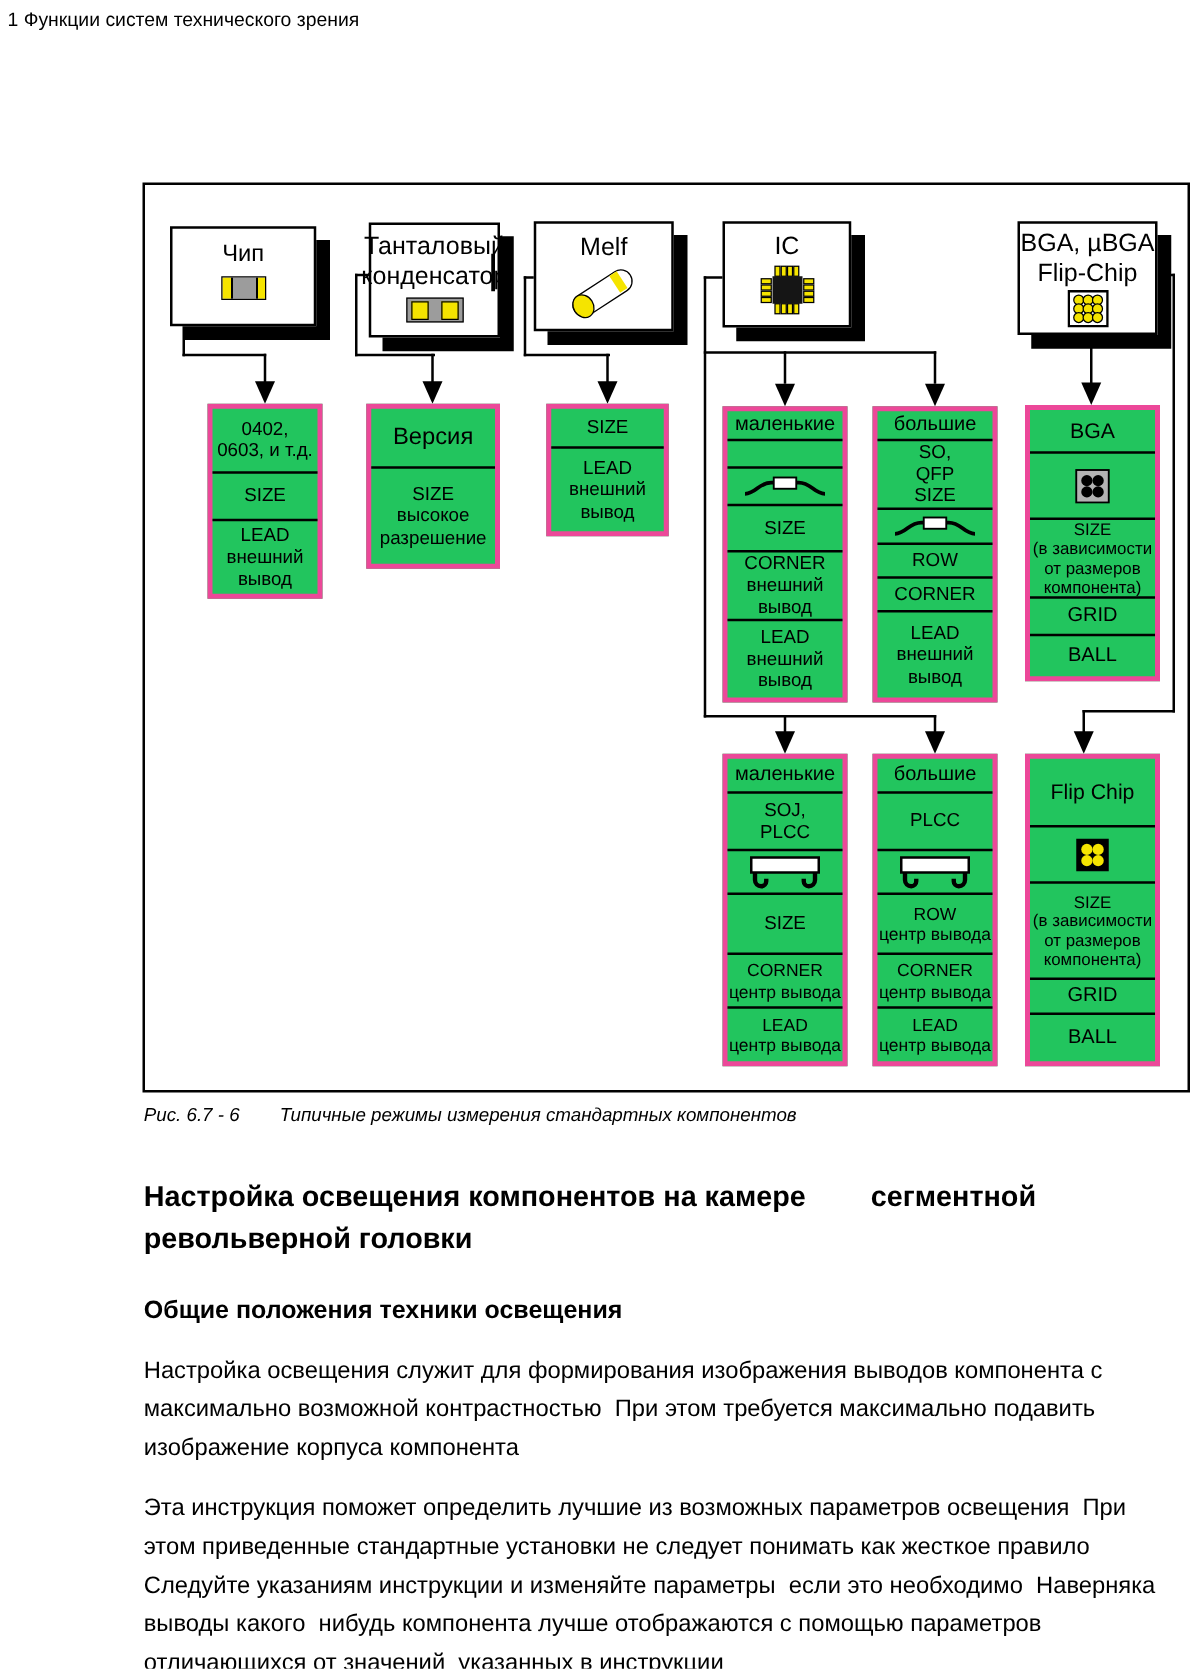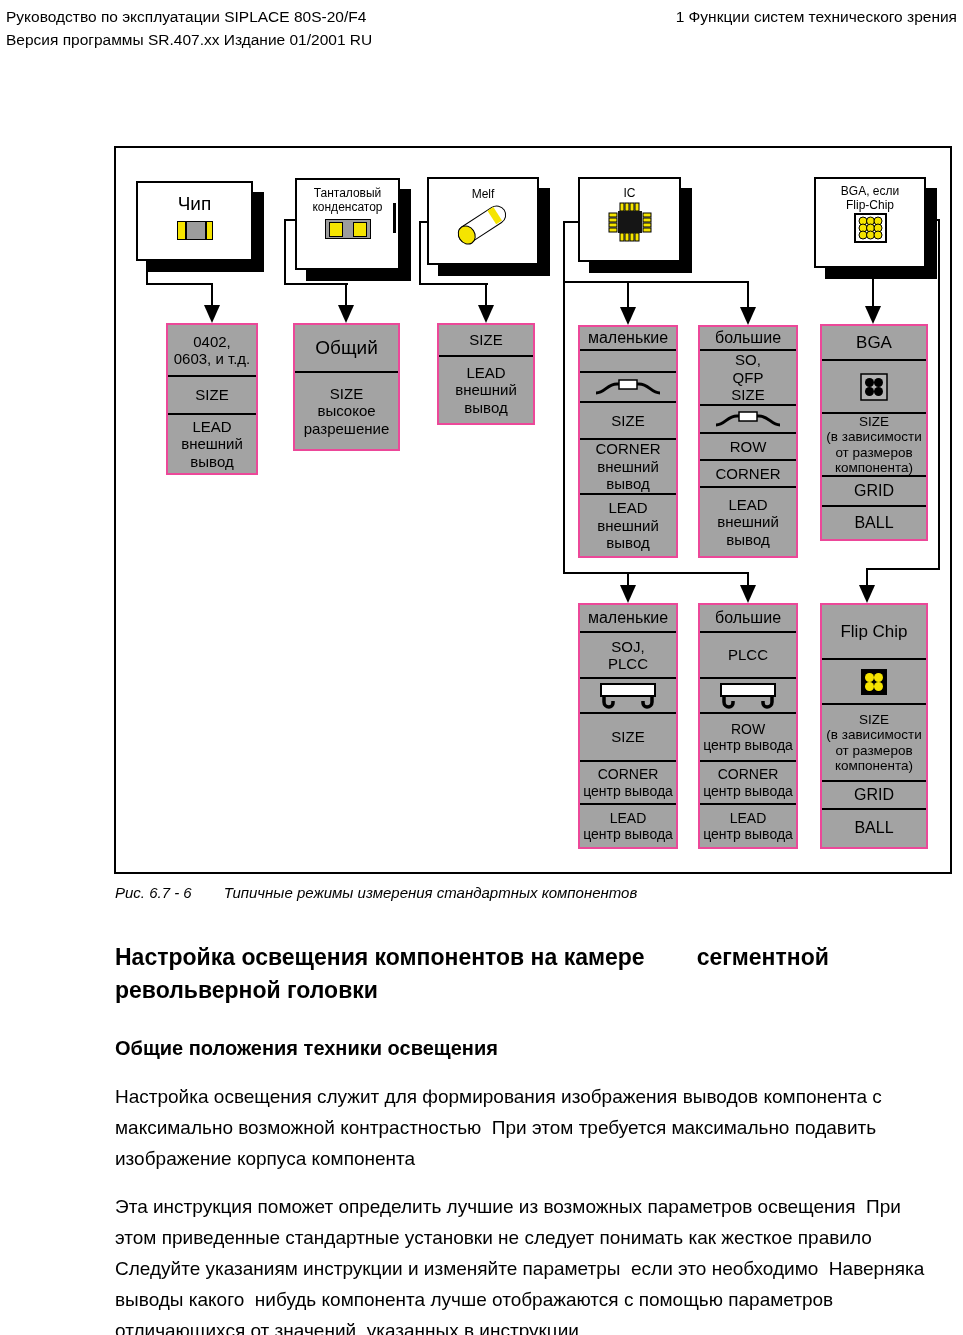--- a/index.html
+++ b/index.html
@@ -8,41 +8,41 @@
   
   .pg-header{position:absolute;left:6px;right:6px;top:5px;display:flex;justify-content:space-between;font-size:15.5px;line-height:23px}
   .pg-header .right{text-align:right}
   
   .frame{position:absolute;left:114px;top:146px;width:838px;height:728px;border:2px solid #000;background:#fff;z-index:0}
   
   .cl{position:absolute;background:#000;z-index:1}
   .arr{position:absolute;width:0;height:0;border-left:8px solid transparent;border-right:8px solid transparent;border-top:18px solid #000;z-index:1}
   
   .node{position:absolute;background:#fff;border:2px solid #000;box-shadow:11px 11px 0 0 #000;display:flex;flex-direction:column;align-items:center;z-index:2}
-  .nlabel{white-space:pre-line;text-align:center;font-size:12px;line-height:1.18}
+  .nlabel{white-space:pre-line;text-align:center;font-size:20px;line-height:1.18}
   #node-chip{left:136px;top:181px;width:117px;height:80px;padding-top:10px;gap:6px}
   #node-chip .nlabel{font-size:19px}
   #node-tantalum{left:295px;top:178px;width:105px;height:92px;padding-top:6px;gap:5px}
   #node-melf{left:427px;top:177px;width:112px;height:88px;padding-top:8px;gap:0px}
   #node-ic{left:578px;top:177px;width:103px;height:85px;padding-top:7px;gap:2px}
   #node-bga{left:814px;top:177px;width:112px;height:91px;padding-top:5px;gap:1px}
   
   .icon{display:inline-block}
   .chip{width:36px;height:19px;border:1.5px solid #000;
         background:linear-gradient(to right,#F5E400 0 7px,#000 7px 8.5px,#9c9c9c 8.5px 27px,#000 27px 28.5px,#F5E400 28.5px 36px)}
   .tantalum{position:relative;width:46px;height:20px;background:#9c9c9c;border:1.5px solid #000}
   .tantalum::before,.tantalum::after{content:'';position:absolute;bottom:1px;width:12px;height:13px;background:#F5E400;border:1px solid #000}
   .tantalum::before{left:3px}.tantalum::after{right:3px}
   .melf{position:relative;width:56px;height:48px}
   .melf-body{position:absolute;left:0px;top:14px;width:54px;height:19px;border:1.5px solid #000;border-radius:10px;background:#fff;transform:rotate(-33deg)}
   .melf-body::before{content:'';position:absolute;left:-1px;top:-1px;width:15px;height:18px;background:#F5E400;border:1px solid #000;border-radius:50%}
   .melf-body::after{content:'';position:absolute;right:7px;top:0;width:7px;height:16px;background:#F5E400}
   .cursor-mark{position:absolute;left:393px;top:203px;width:3px;height:30px;background:#000;z-index:3}
   
-  .dbox{position:absolute;background:#a3a3a3;border:2px solid #ec4899;z-index:2}
+  .dbox{position:absolute;background:#22c55e;border:4px solid #ec4899;z-index:2}
   .dbox .row{border-bottom:2px solid #000;display:flex;align-items:center;justify-content:center;text-align:center;white-space:pre-line;font-size:15px;line-height:1.16;overflow:hidden}
   .dbox .row:last-child{border-bottom:none}
   #box-chip{left:166px;top:323px;width:92px}
   #box-chip .row:nth-child(1){height:52px}#box-chip .row:nth-child(2){height:38px}#box-chip .row:nth-child(3){height:58px}
   #box-tantalum{left:293px;top:323px;width:107px}
   #box-tantalum .row:nth-child(1){height:48px;font-size:19px}#box-tantalum .row:nth-child(2){height:76px}
   #box-melf{left:437px;top:323px;width:98px}
   #box-melf .row:nth-child(1){height:32px}#box-melf .row:nth-child(2){height:66px}
   #box-ic-small-1{left:578px;top:325px;width:100px}
   #box-ic-small-1 .row:nth-child(1){height:24px;font-size:16px}#box-ic-small-1 .row:nth-child(2){height:22px}
@@ -77,24 +77,20 @@
   .para{position:absolute;left:115px;width:845px;font-size:19px;line-height:31px;white-space:pre-wrap}
   #p1{top:1081px}
   #p2{top:1191px}
 </style>
 </head>
 <body>
 
 <div class="page">
 
   <div class="pg-header">
-    <div class="left">
-      <div>Руководство по эксплуатации SIPLACE 80S-20/F4</div>
-      <div>Версия программы SR.407.xx  Издание 01/2001 RU</div>
-    </div>
     <div class="right">
       <div>1 Функции систем технического зрения</div>
     </div>
   </div>
 
   <div class="frame"></div>
 
   <div class="cl" style="left:146px;top:219px;width:10px;height:2px"></div>
   <div class="cl" style="left:146px;top:219px;width:2px;height:66px"></div>
   <div class="cl" style="left:146px;top:283px;width:67px;height:2px"></div>
@@ -169,21 +165,21 @@
           <rect x="1" y="26" width="8" height="4"></rect>
         <rect x="35" y="11" width="8" height="4"></rect>
           <rect x="35" y="16" width="8" height="4"></rect>
           <rect x="35" y="21" width="8" height="4"></rect>
           <rect x="35" y="26" width="8" height="4"></rect>
       </g>
       <rect x="10" y="9" width="24" height="22" fill="#151515"></rect>
     </svg>
   </div>
   <div class="node" id="node-bga">
-    <div class="nlabel">BGA, если
+    <div class="nlabel">BGA, µBGA
 Flip-Chip</div>
     <svg width="33" height="30" viewBox="0 0 33 30">
       <rect x="1" y="1" width="31" height="28" fill="#fff" stroke="#000" stroke-width="2"></rect>
       <g fill="#F5E400" stroke="#000" stroke-width="1">
         <circle cx="9" cy="8" r="4"></circle>
           <circle cx="16.5" cy="8" r="4"></circle>
           <circle cx="24" cy="8" r="4"></circle>
         <circle cx="9" cy="15" r="4"></circle>
           <circle cx="16.5" cy="15" r="4"></circle>
           <circle cx="24" cy="15" r="4"></circle>
@@ -197,21 +193,21 @@
   <div class="dbox" id="box-chip">
     <div class="row">0402,
 0603, и т.д.</div>
     <div class="row">SIZE</div>
     <div class="row">LEAD
 внешний
 вывод</div>
   </div>
 
   <div class="dbox" id="box-tantalum">
-    <div class="row">Общий</div>
+    <div class="row">Версия</div>
     <div class="row">SIZE
 высокое
 разрешение</div>
   </div>
 
   <div class="dbox" id="box-melf">
     <div class="row">SIZE</div>
     <div class="row">LEAD
 внешний
 вывод</div>

